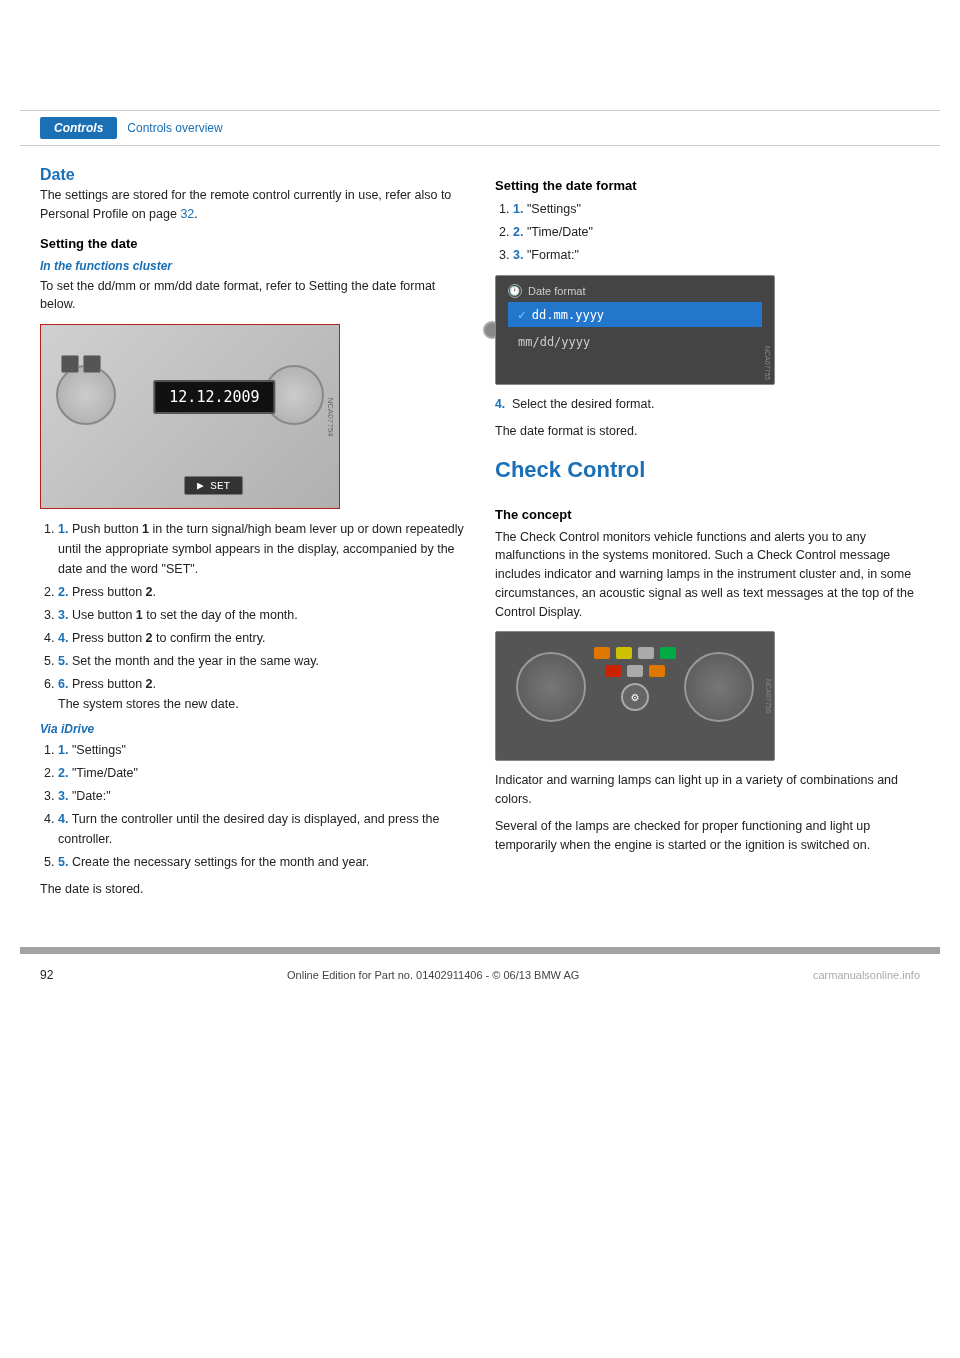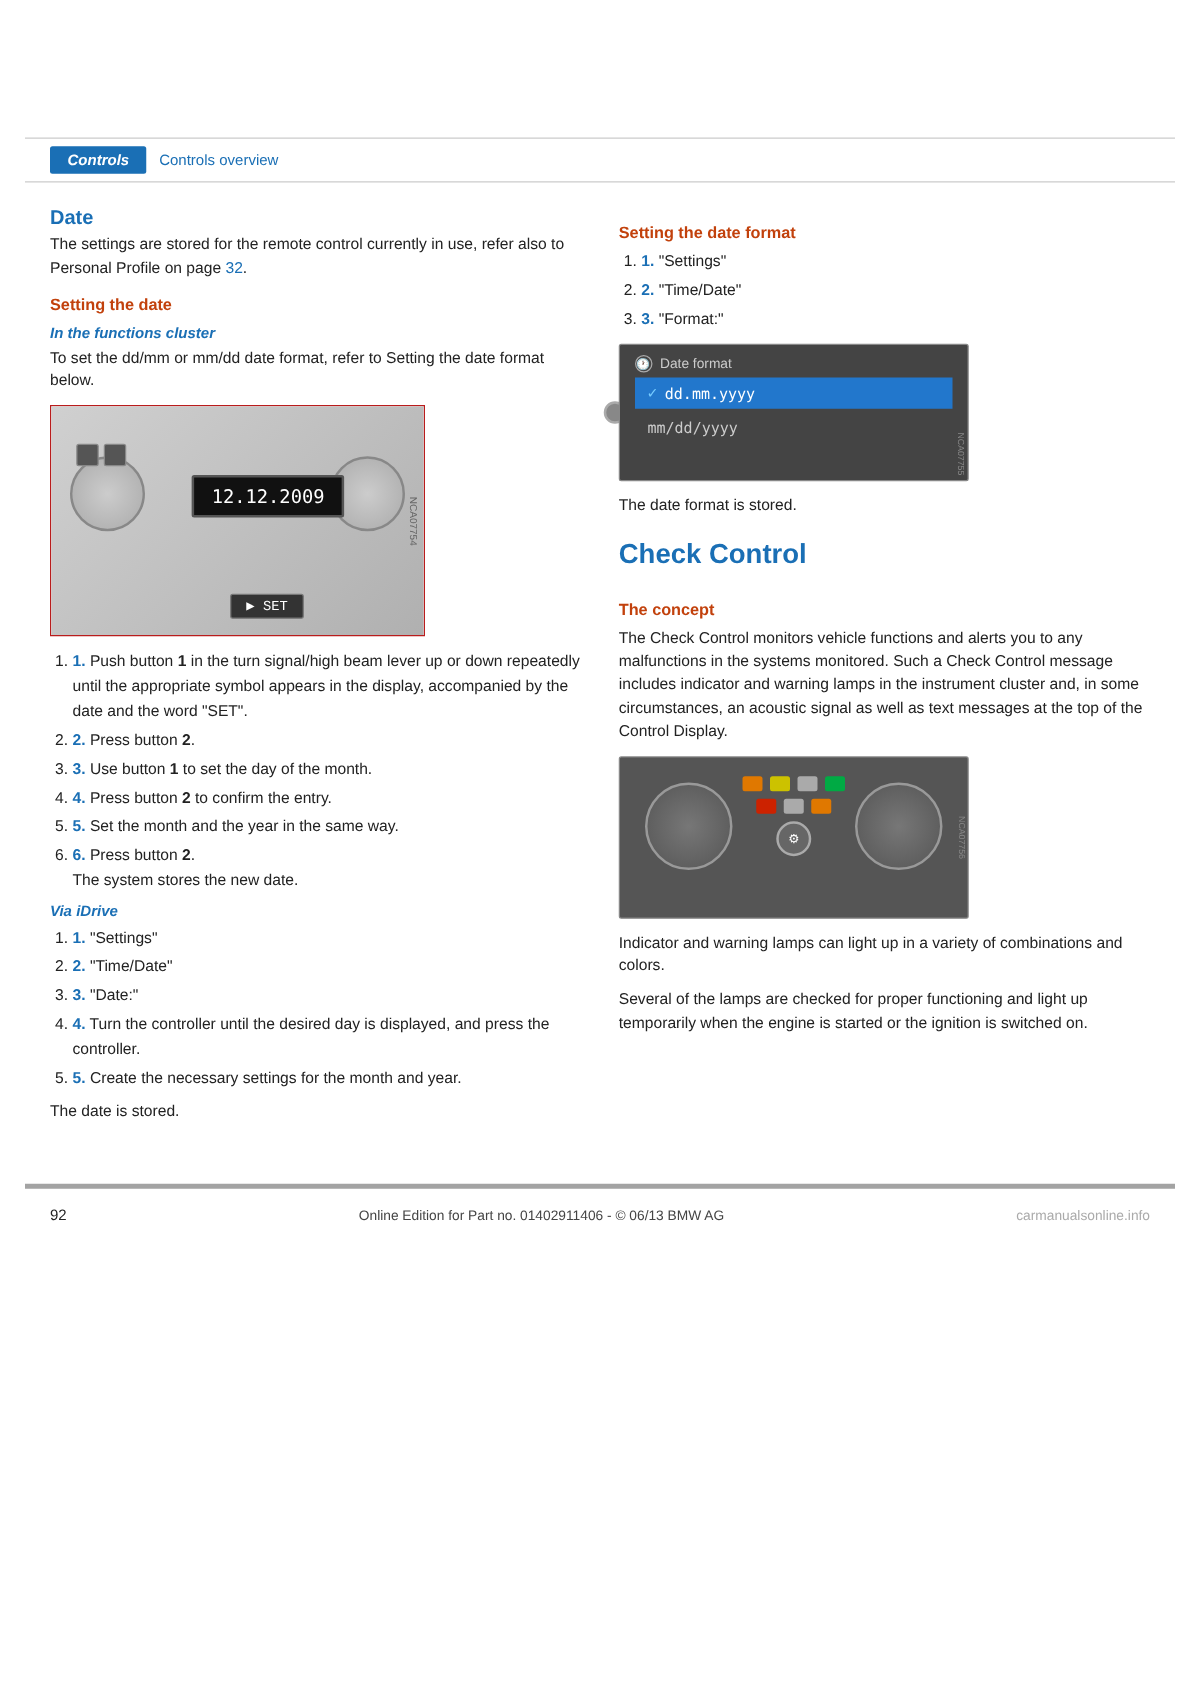--- a/index.html
+++ b/index.html
@@ -59,21 +59,21 @@
       margin-bottom: 2px;
     }
     .section-title-large {
       color: #1a6fb5;
       font-size: 22px;
       font-weight: bold;
       margin-bottom: 24px;
     }
 
     .subsection-title {
-      color: #c2410c;
+      color: #000000;
       font-size: 13px;
       font-weight: bold;
       margin-top: 12px;
       margin-bottom: 6px;
     }
 
     .sub-subsection-title {
       color: #1a6fb5;
       font-size: 12px;
       font-weight: bold;
@@ -343,24 +343,24 @@
       right: 2px;
       top: 50%;
       transform: translateY(-50%);
       font-size: 7px;
       color: #888;
       writing-mode: vertical-rl;
     }
 
     
     .footer {
-      border-top: 4px solid #a3a3a3;
+      border-top: 7px solid #a3a3a3;
       padding: 14px 20px;
       display: flex;
-      align-items: flex-end;
+      align-items: center;
       justify-content: space-between;
       margin: 20px 20px 0 20px;
     }
     .footer-page {
       font-size: 12px;
       color: #222;
     }
     .footer-copy {
       font-size: 11px;
       color: #444;
@@ -486,20 +486,23 @@
         </div>
         <div class="df-selected">
           <span class="df-check">✓</span>
           <span>dd.mm.yyyy</span>
         </div>
         <div class="df-option">mm/dd/yyyy</div>
         <span class="img-watermark">NCA07755</span>
       </div>
     </div>
 
+    <p>
+      <span style="color:#1a6fb5; font-weight:bold; font-size:12px;">4.</span>&nbsp;&nbsp;<span>Select the desired format.</span>
+    </p>
     <p>The date format is stored.</p>
 
     <div class="section-title-large" style="margin-top:16px;">Check Control</div>
 
     <div class="subsection-title">The concept</div>
 
     <p>The Check Control monitors vehicle functions and alerts you to any malfunctions in the systems monitored. Such a Check Control message includes indicator and warning lamps in the instrument cluster and, in some circumstances, an acoustic signal as well as text messages at the top of the Control Display.</p>
 
 
     <div class="img-warning">

